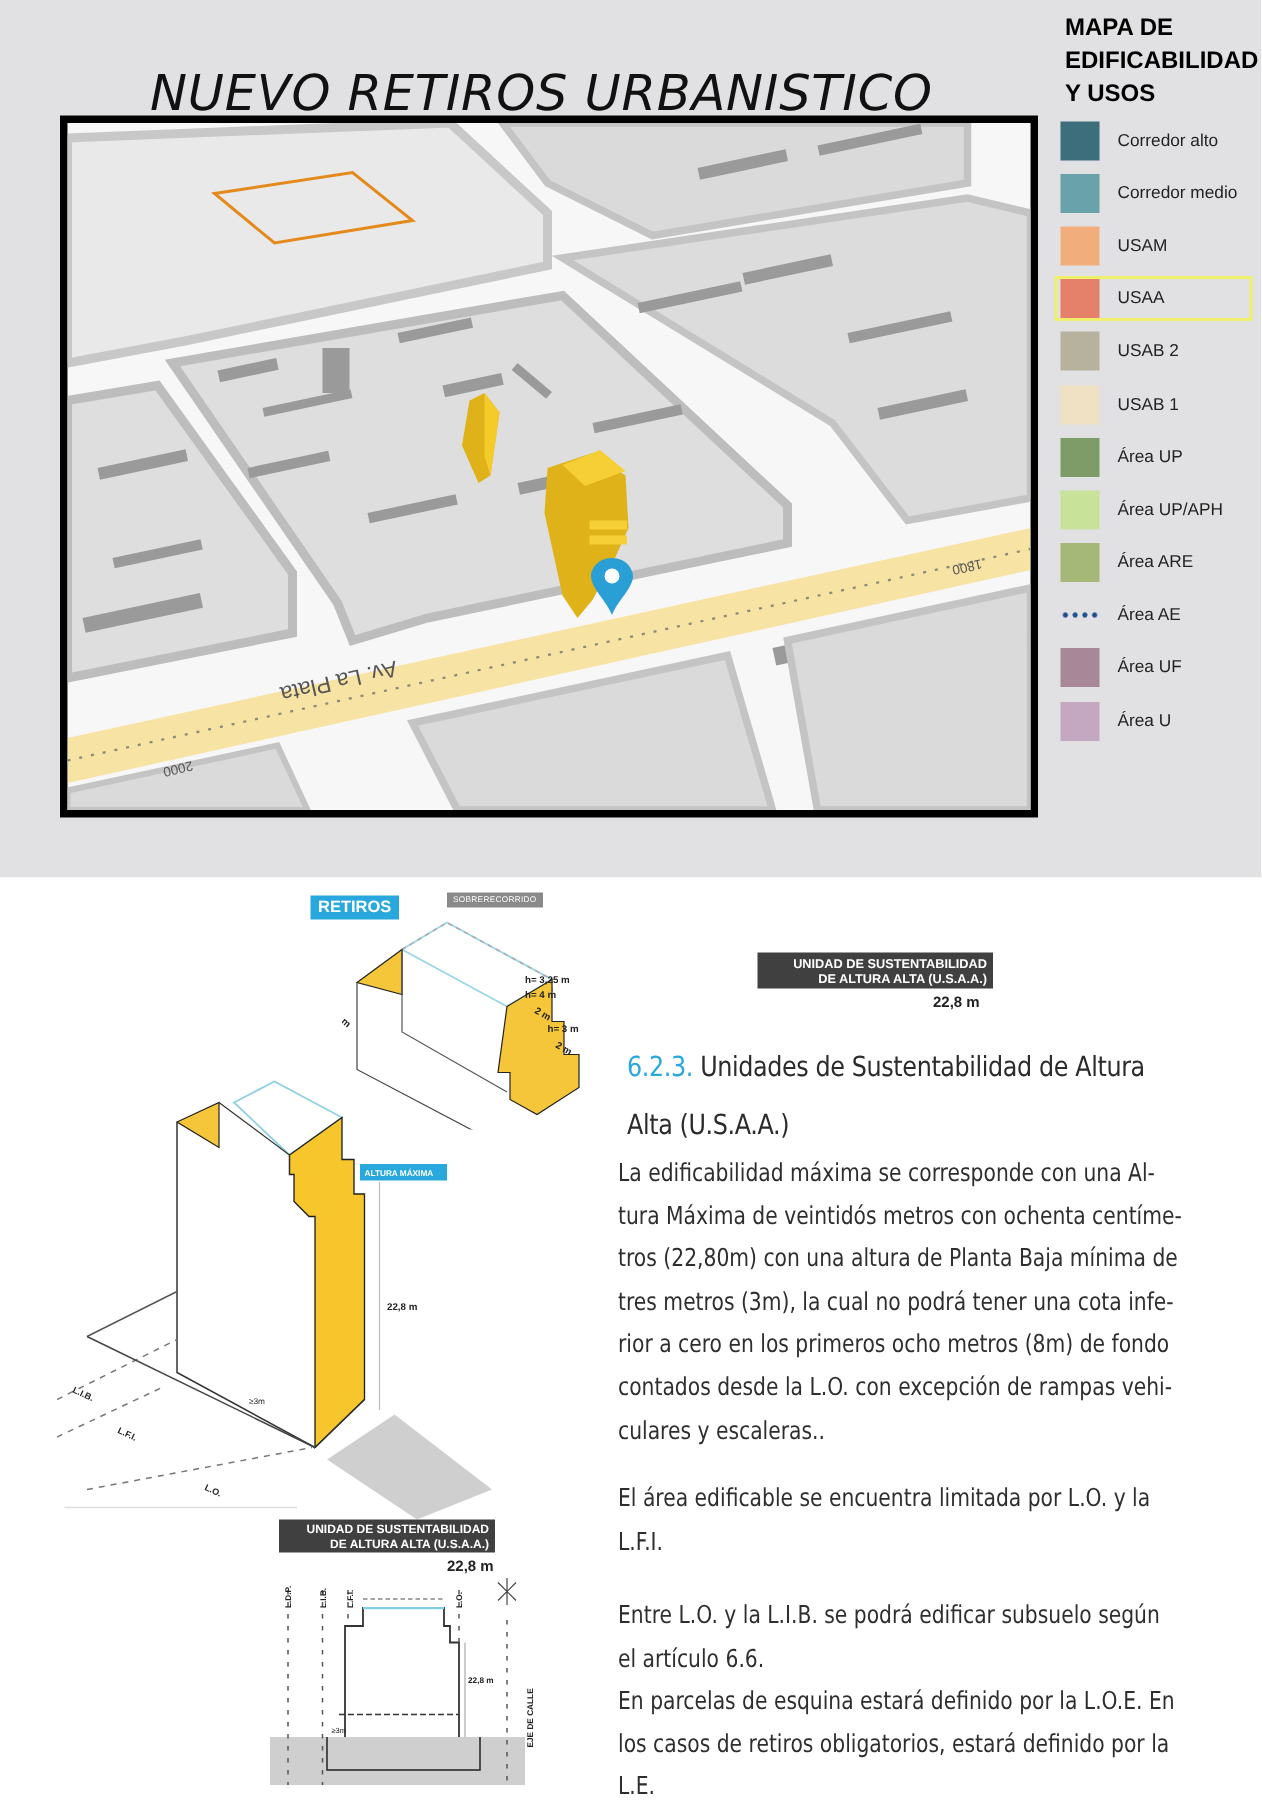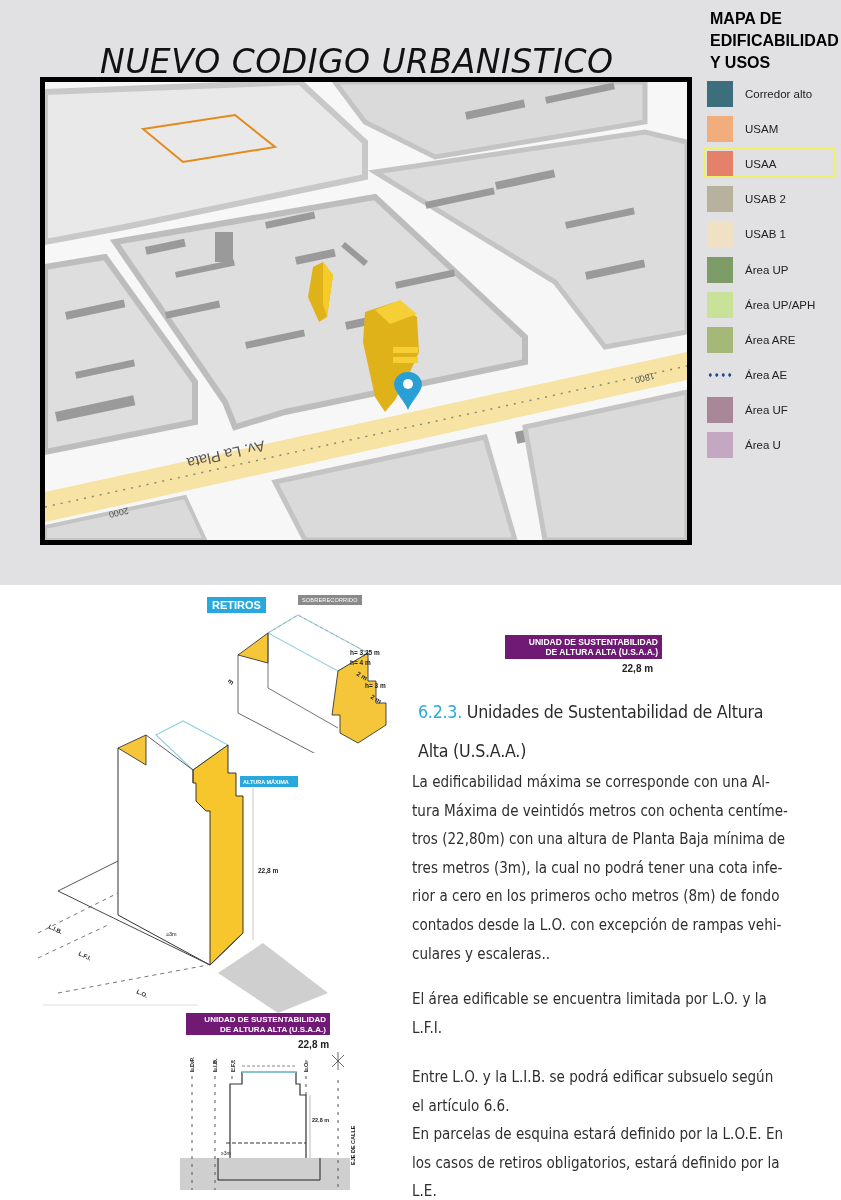--- a/index.html
+++ b/index.html
@@ -48,21 +48,21 @@
   .doc { position: absolute; left: 0; top: 585px; width: 841px; height: 615px; background: #fff; }
   .tag-blue {
     position: absolute; background: #29a8de; color: #fff; font-weight: bold; text-align: center;
   }
   .tag-retiros { left: 207px; top: 12px; padding: 2px 5px; font-size: 11px; }
   .tag-sobre {
     position: absolute; left: 298px; top: 10px; background: #8a8a8a; color: #fff;
     font-size: 5.5px; padding: 2px 4px; letter-spacing: 0.2px;
   }
   .usaa-box {
-    position: absolute; background: #701a75; color: #fff; font-weight: bold;
+    position: absolute; background: #404040; color: #fff; font-weight: bold;
     text-align: right; line-height: 10px;
   }
   .usaa-top { left: 505px; top: 50px; width: 157px; height: 24px; font-size: 8.5px; padding: 2px 4px 0 0; box-sizing: border-box; }
   .usaa-bottom { left: 186px; top: 428px; width: 144px; height: 22px; font-size: 8px; padding: 2px 4px 0 0; box-sizing: border-box; }
   .usaa-height { position: absolute; font-size: 10px; font-weight: bold; color: #222; }
   .section-head {
     position: absolute; left: 418px; top: 116px; font-size: 18.5px; color: #2b2b2b;
     font-family: "DejaVu Sans", sans-serif; letter-spacing: -0.3px; transform: scaleX(0.86); transform-origin: left;
     white-space: nowrap;
   }
@@ -72,21 +72,21 @@
     position: absolute; left: 412px; width: 430px;
     font-family: "DejaVu Sans", sans-serif; font-size: 16.5px; line-height: 28.6px; color: #2e2e2e;
     transform: scaleX(0.82); transform-origin: left top; width: 500px;
   }
   .diagram svg { position: absolute; }
 </style>
 </head>
 <body>
 
 <div class="top-panel">
-  <h1 class="main-title">NUEVO CODIGO URBANISTICO</h1>
+  <h1 class="main-title">NUEVO RETIROS URBANISTICO</h1>
 
   <div class="map-frame">
     <svg width="642" height="458" viewBox="0 0 642 458">
       <rect width="642" height="458" fill="#f7f7f7"></rect>
 
       <path d="M0 10 L255 0 L320 60 L320 95 L80 145 L0 160 Z" fill="#e9e9e9" stroke="#c8c8c8" stroke-width="6"></path>
       <path d="M98 47 L190 33 L230 65 L138 80 Z" fill="none" stroke="#e48a1c" stroke-width="2"></path>
 
       <path d="M290 0 L600 0 L600 40 L390 75 L320 40 Z" fill="#dadada" stroke="#c4c4c4" stroke-width="5"></path>
       <path d="M330 90 L600 50 L642 60 L642 250 L560 265 L510 200 Z" fill="#dcdcdc" stroke="#c4c4c4" stroke-width="5"></path>
@@ -150,20 +150,24 @@
 
   <div class="legend-title">MAPA DE
 EDIFICABILIDAD
 Y USOS</div>
   <div class="legend" id="legend">
       <div class="legend-item">
         <span class="swatch" style="background: rgb(61, 110, 124);"></span>
         <span class="legend-label">Corredor alto</span>
       </div>
       <div class="legend-item">
+        <span class="swatch" style="background: rgb(106, 162, 171);"></span>
+        <span class="legend-label">Corredor medio</span>
+      </div>
+      <div class="legend-item">
         <span class="swatch" style="background: rgb(242, 173, 124);"></span>
         <span class="legend-label">USAM</span>
       </div>
       <div class="legend-item selected">
         <span class="swatch" style="background: rgb(229, 128, 106);"></span>
         <span class="legend-label">USAA</span>
       </div>
       <div class="legend-item">
         <span class="swatch" style="background: rgb(182, 178, 158);"></span>
         <span class="legend-label">USAB 2</span>

